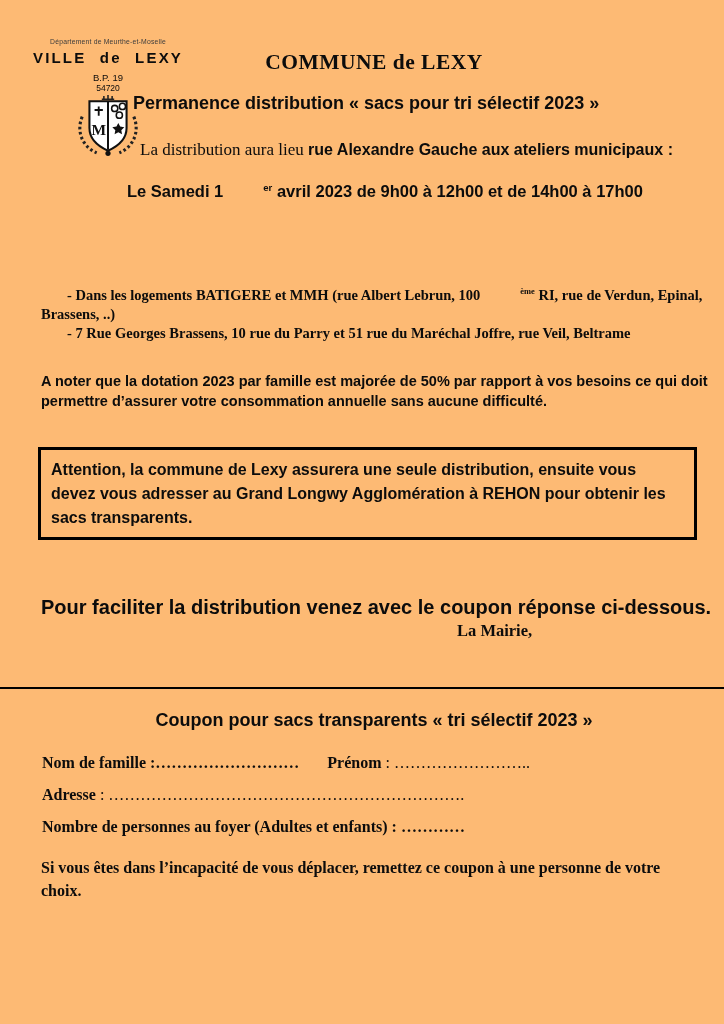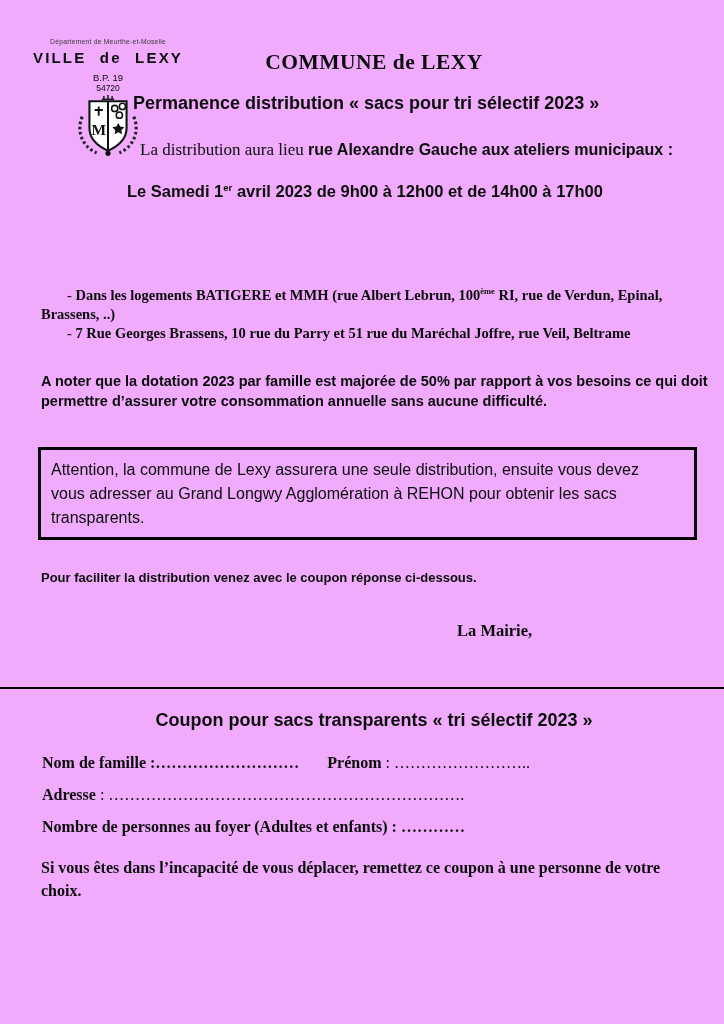--- a/index.html
+++ b/index.html
@@ -5,27 +5,27 @@
   * { margin: 0; padding: 0; box-sizing: border-box; }
   html, body { background: #e8e8e8; }
   body {
     width: 724px; height: 1024px;
     font-family: "Liberation Serif", serif;
     color: #0c0c0c;
   }
   #page {
     position: relative;
     width: 724px; height: 1024px;
-    background: #f0abfc;
+    background: #fdba74;
     overflow: hidden;
   }
   .abs { position: absolute; }
   .sans { font-family: "Liberation Sans", sans-serif; }
   .nowrap { white-space: nowrap; }
-  sup { font-size: 0.58em; line-height: 0; vertical-align: super; }
+  sup { font-size: 0.58em; line-height: 0; vertical-align: super; margin-left: 40px; }
 
   
   #letterhead { left: 26px; top: 38px; width: 164px; text-align: center; }
   #lh-dept { font-family: "Liberation Sans", sans-serif; font-size: 6.8px; letter-spacing: .2px; color: #3c3c3c; white-space: nowrap; }
   #lh-city { font-family: "Liberation Sans", sans-serif; font-weight: bold; font-size: 15px; letter-spacing: 2.2px; word-spacing: 7px; margin-top: 4px; white-space: nowrap; }
   #lh-bp   { font-family: "Liberation Sans", sans-serif; font-size: 9.5px; margin-top: 6px; }
   #lh-cp   { font-family: "Liberation Sans", sans-serif; font-size: 8.5px; }
   #lh-crest { margin-top: 2px; }
 
   
@@ -39,24 +39,24 @@
   #exclusions-intro { left: 41px; top: 243px; width: 680px; font-weight: bold; font-size: 14.5px; line-height: 1.38; }
   #exclusions-list { left: 41px; top: 286px; width: 680px; font-weight: bold; font-size: 14.5px; line-height: 1.3; }
   #exclusions-list p { text-indent: 26px; }
   #note-para { left: 41px; top: 371px; width: 675px; font-weight: bold; font-size: 14.5px; line-height: 1.4; }
 
   #attention-box {
     left: 38px; top: 447px; width: 659px;
     border: 3px solid #000;
     padding: 8px 20px 7px 10px;
     font-family: "Liberation Sans", sans-serif;
-    font-weight: normal; font-size: 16px; line-height: 1.5;
+    font-weight: bold; font-size: 16px; line-height: 1.5;
   }
 
-  #facilitation { left: 41px; top: 570px; font-weight: bold; font-size: 13px; }
+  #facilitation { left: 41px; top: 596px; font-weight: bold; font-size: 20px; }
   #signature { left: 457px; top: 621px; font-weight: bold; font-size: 16.5px; }
 
   #divider { left: 0; top: 687px; width: 724px; height: 2px; background: #000; }
 
   
   #coupon-title { left: 0; top: 710px; width: 748px; text-align: center; font-weight: bold; font-size: 18px; }
   .form-row { left: 42px; font-size: 16px; }
   #row-name { top: 754px; }
   #row-address { top: 786px; }
   #row-household { top: 818px; font-weight: bold; }

